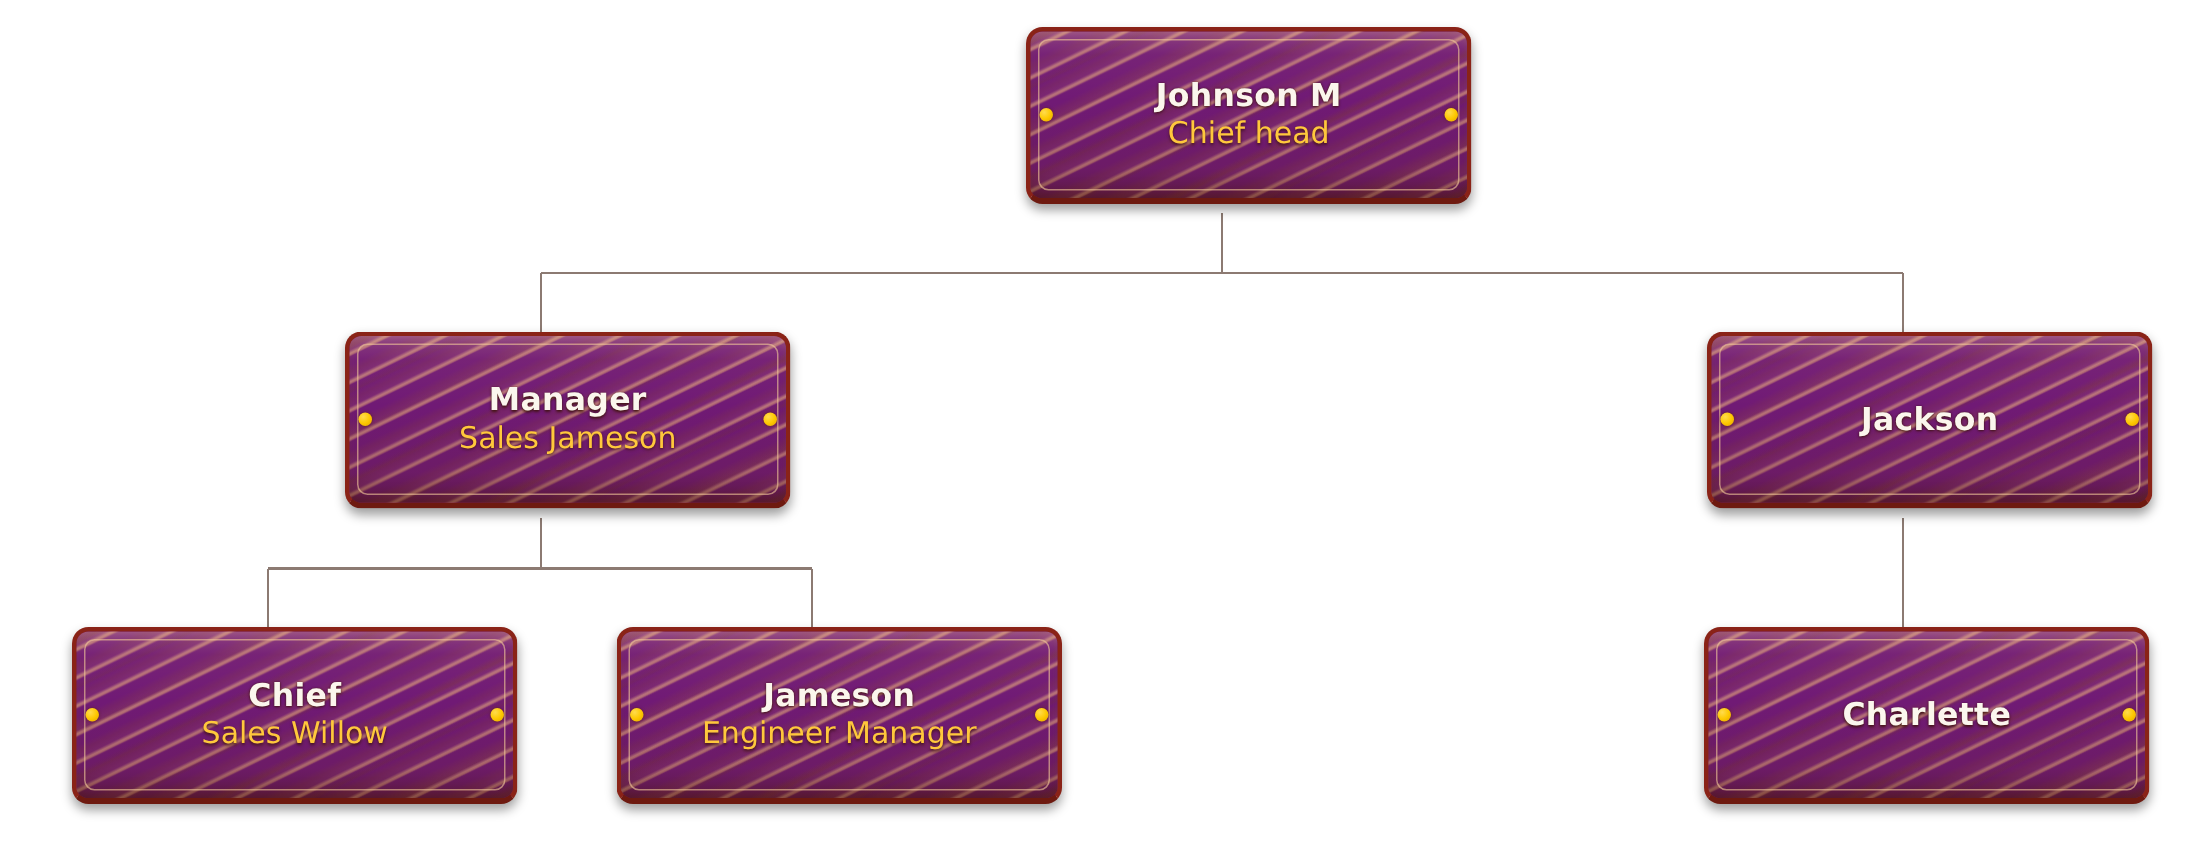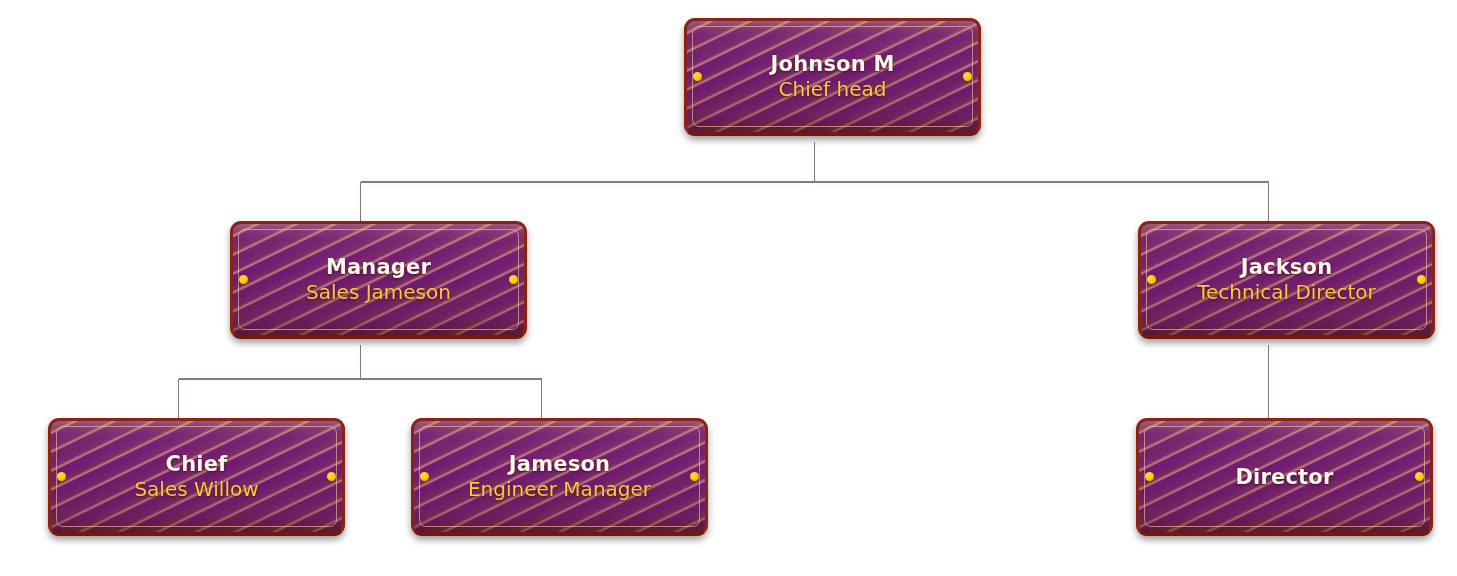--- a/index.html
+++ b/index.html
@@ -204,21 +204,20 @@
   </div>
 
   <div class="node" id="node-jameson" style="left:1102px; top:221px;">
     <div class="grain"></div>
     <div class="shade"></div>
     <div class="inner-rule"></div>
     <div class="port left"></div>
     <div class="port right"></div>
     <div class="labels">
       <span class="node-name">Jackson</span>
-      <span class="node-role">Technical Director</span>
     </div>
   </div>
 
   <div class="node" id="node-colton" style="left:12px; top:418px;">
     <div class="grain"></div>
     <div class="shade"></div>
     <div class="inner-rule"></div>
     <div class="port left"></div>
     <div class="port right"></div>
     <div class="labels">
@@ -239,17 +238,17 @@
     </div>
   </div>
 
   <div class="node" id="node-charlette" style="left:1100px; top:418px;">
     <div class="grain"></div>
     <div class="shade"></div>
     <div class="inner-rule"></div>
     <div class="port left"></div>
     <div class="port right"></div>
     <div class="labels">
-      <span class="node-name">Director</span>
+      <span class="node-name">Charlette</span>
     </div>
   </div>
 
 </div>
 
 </body></html>

